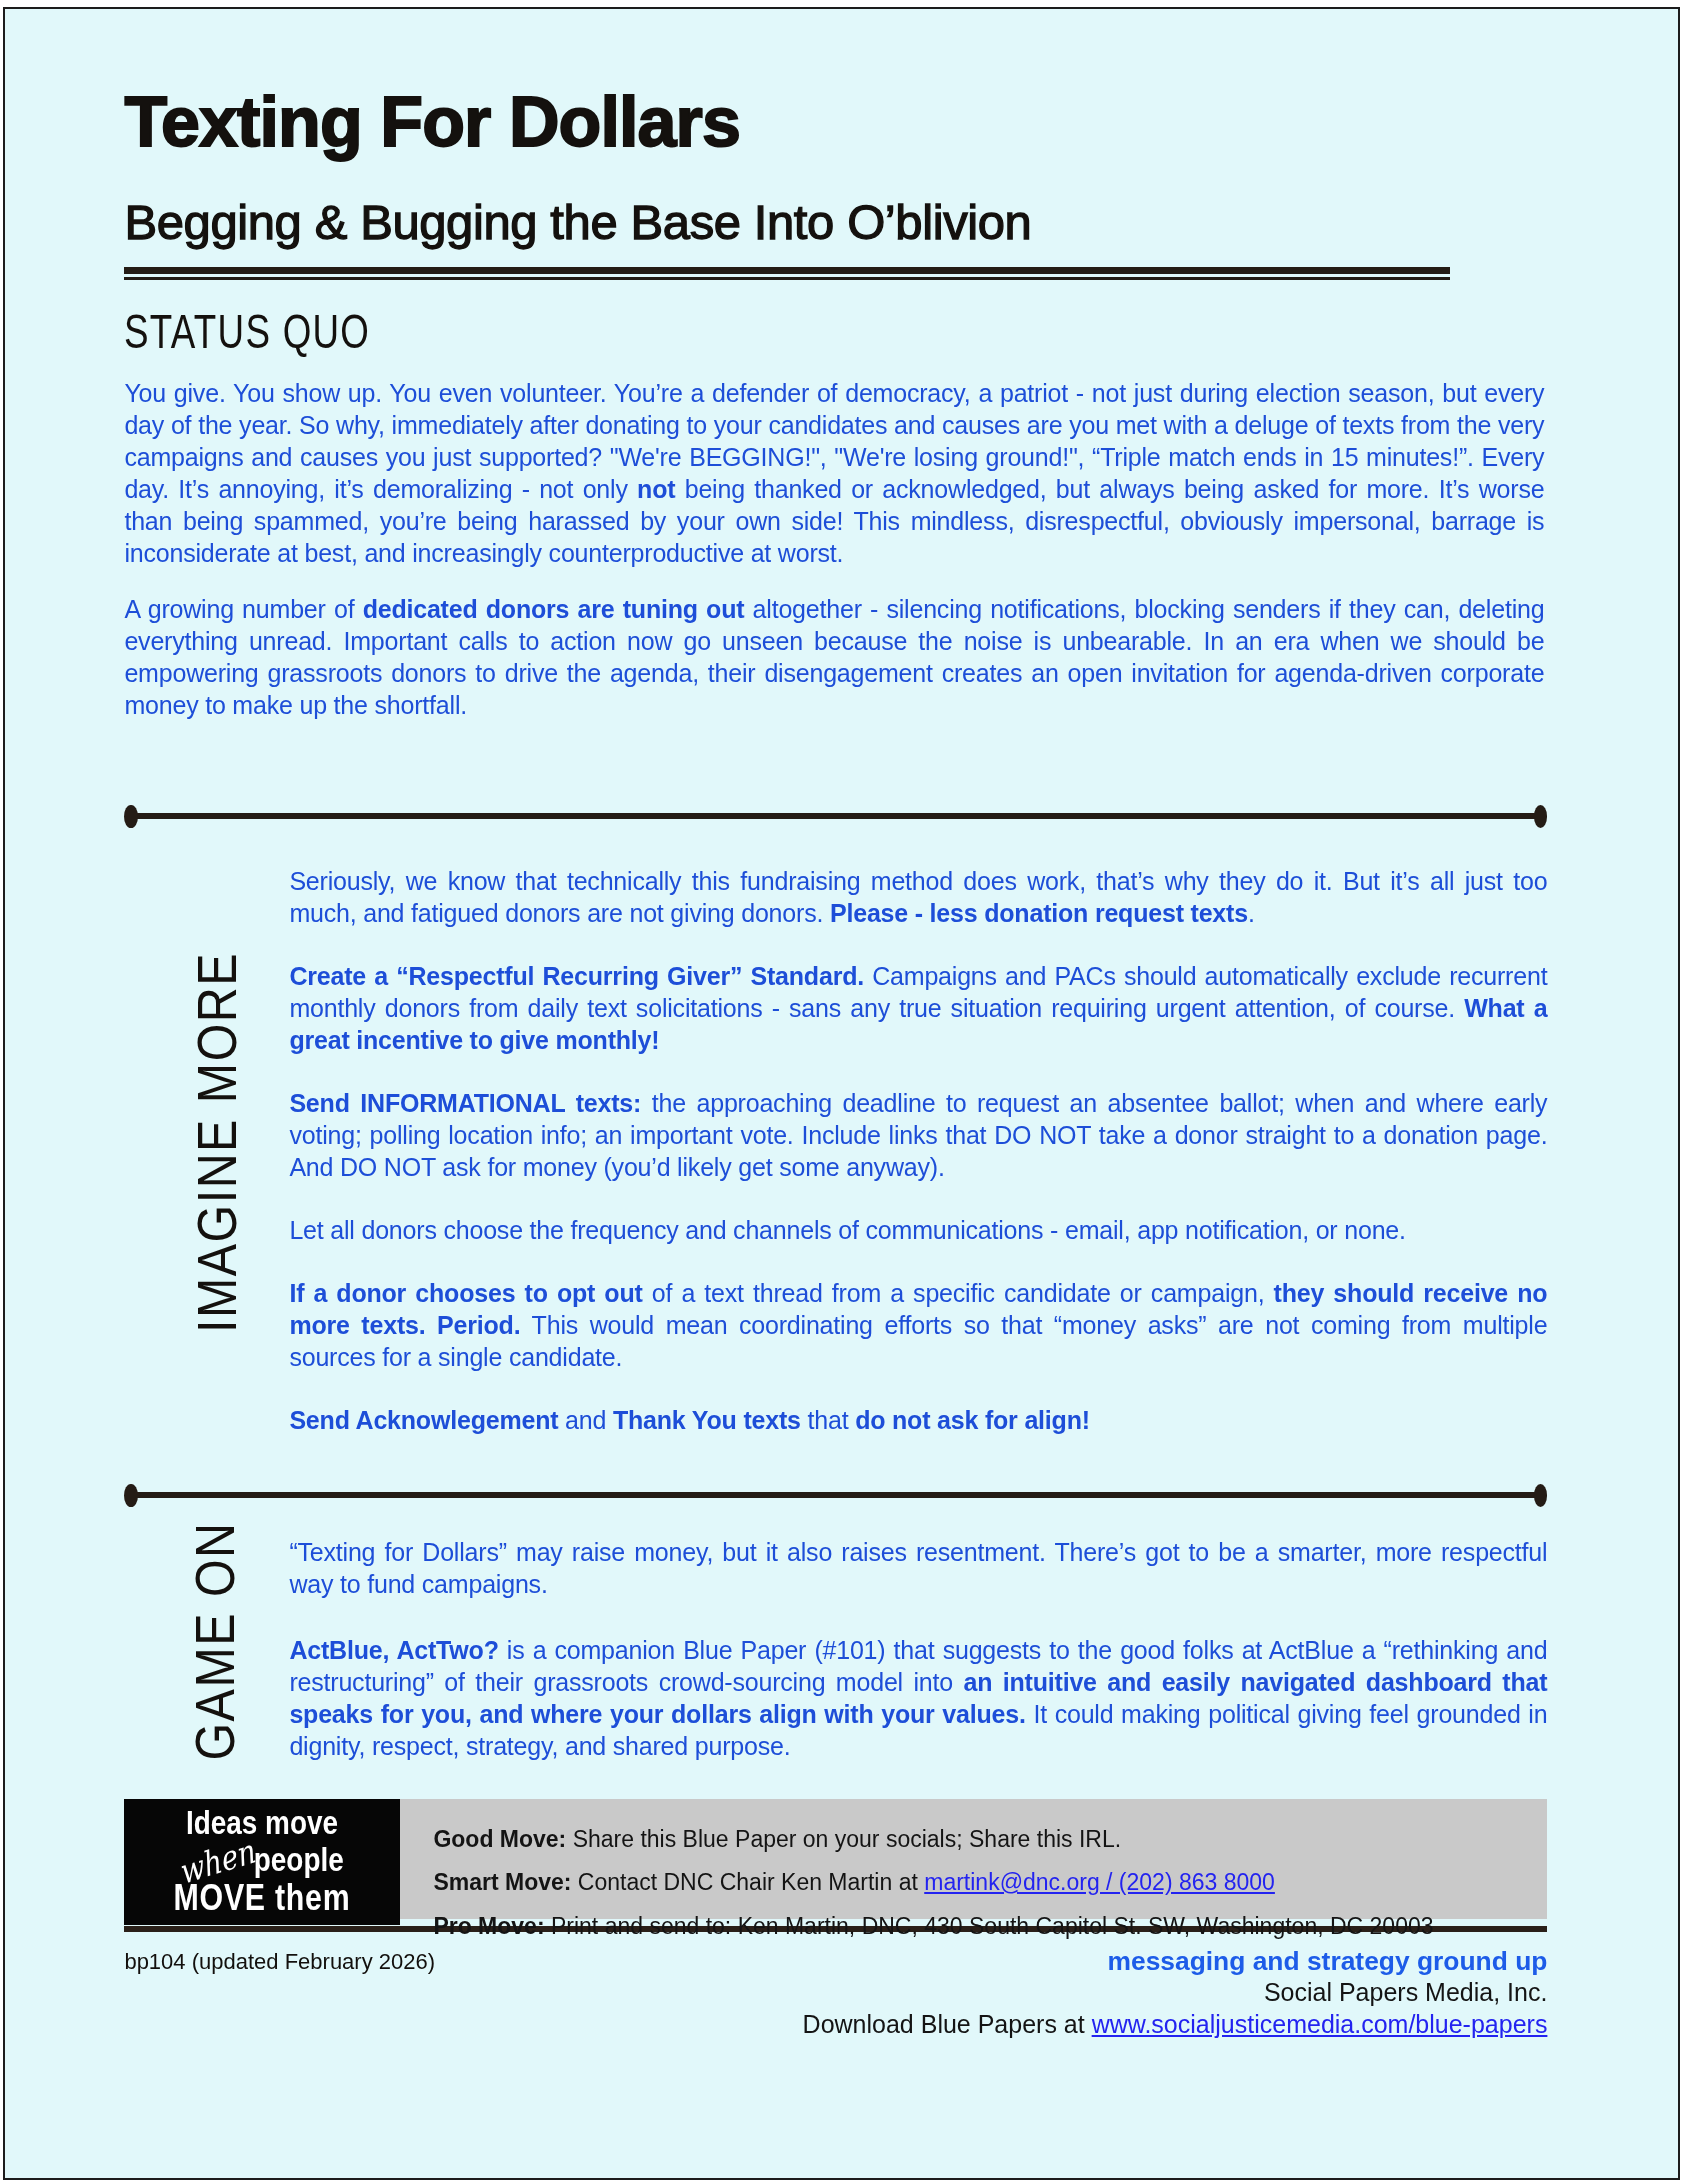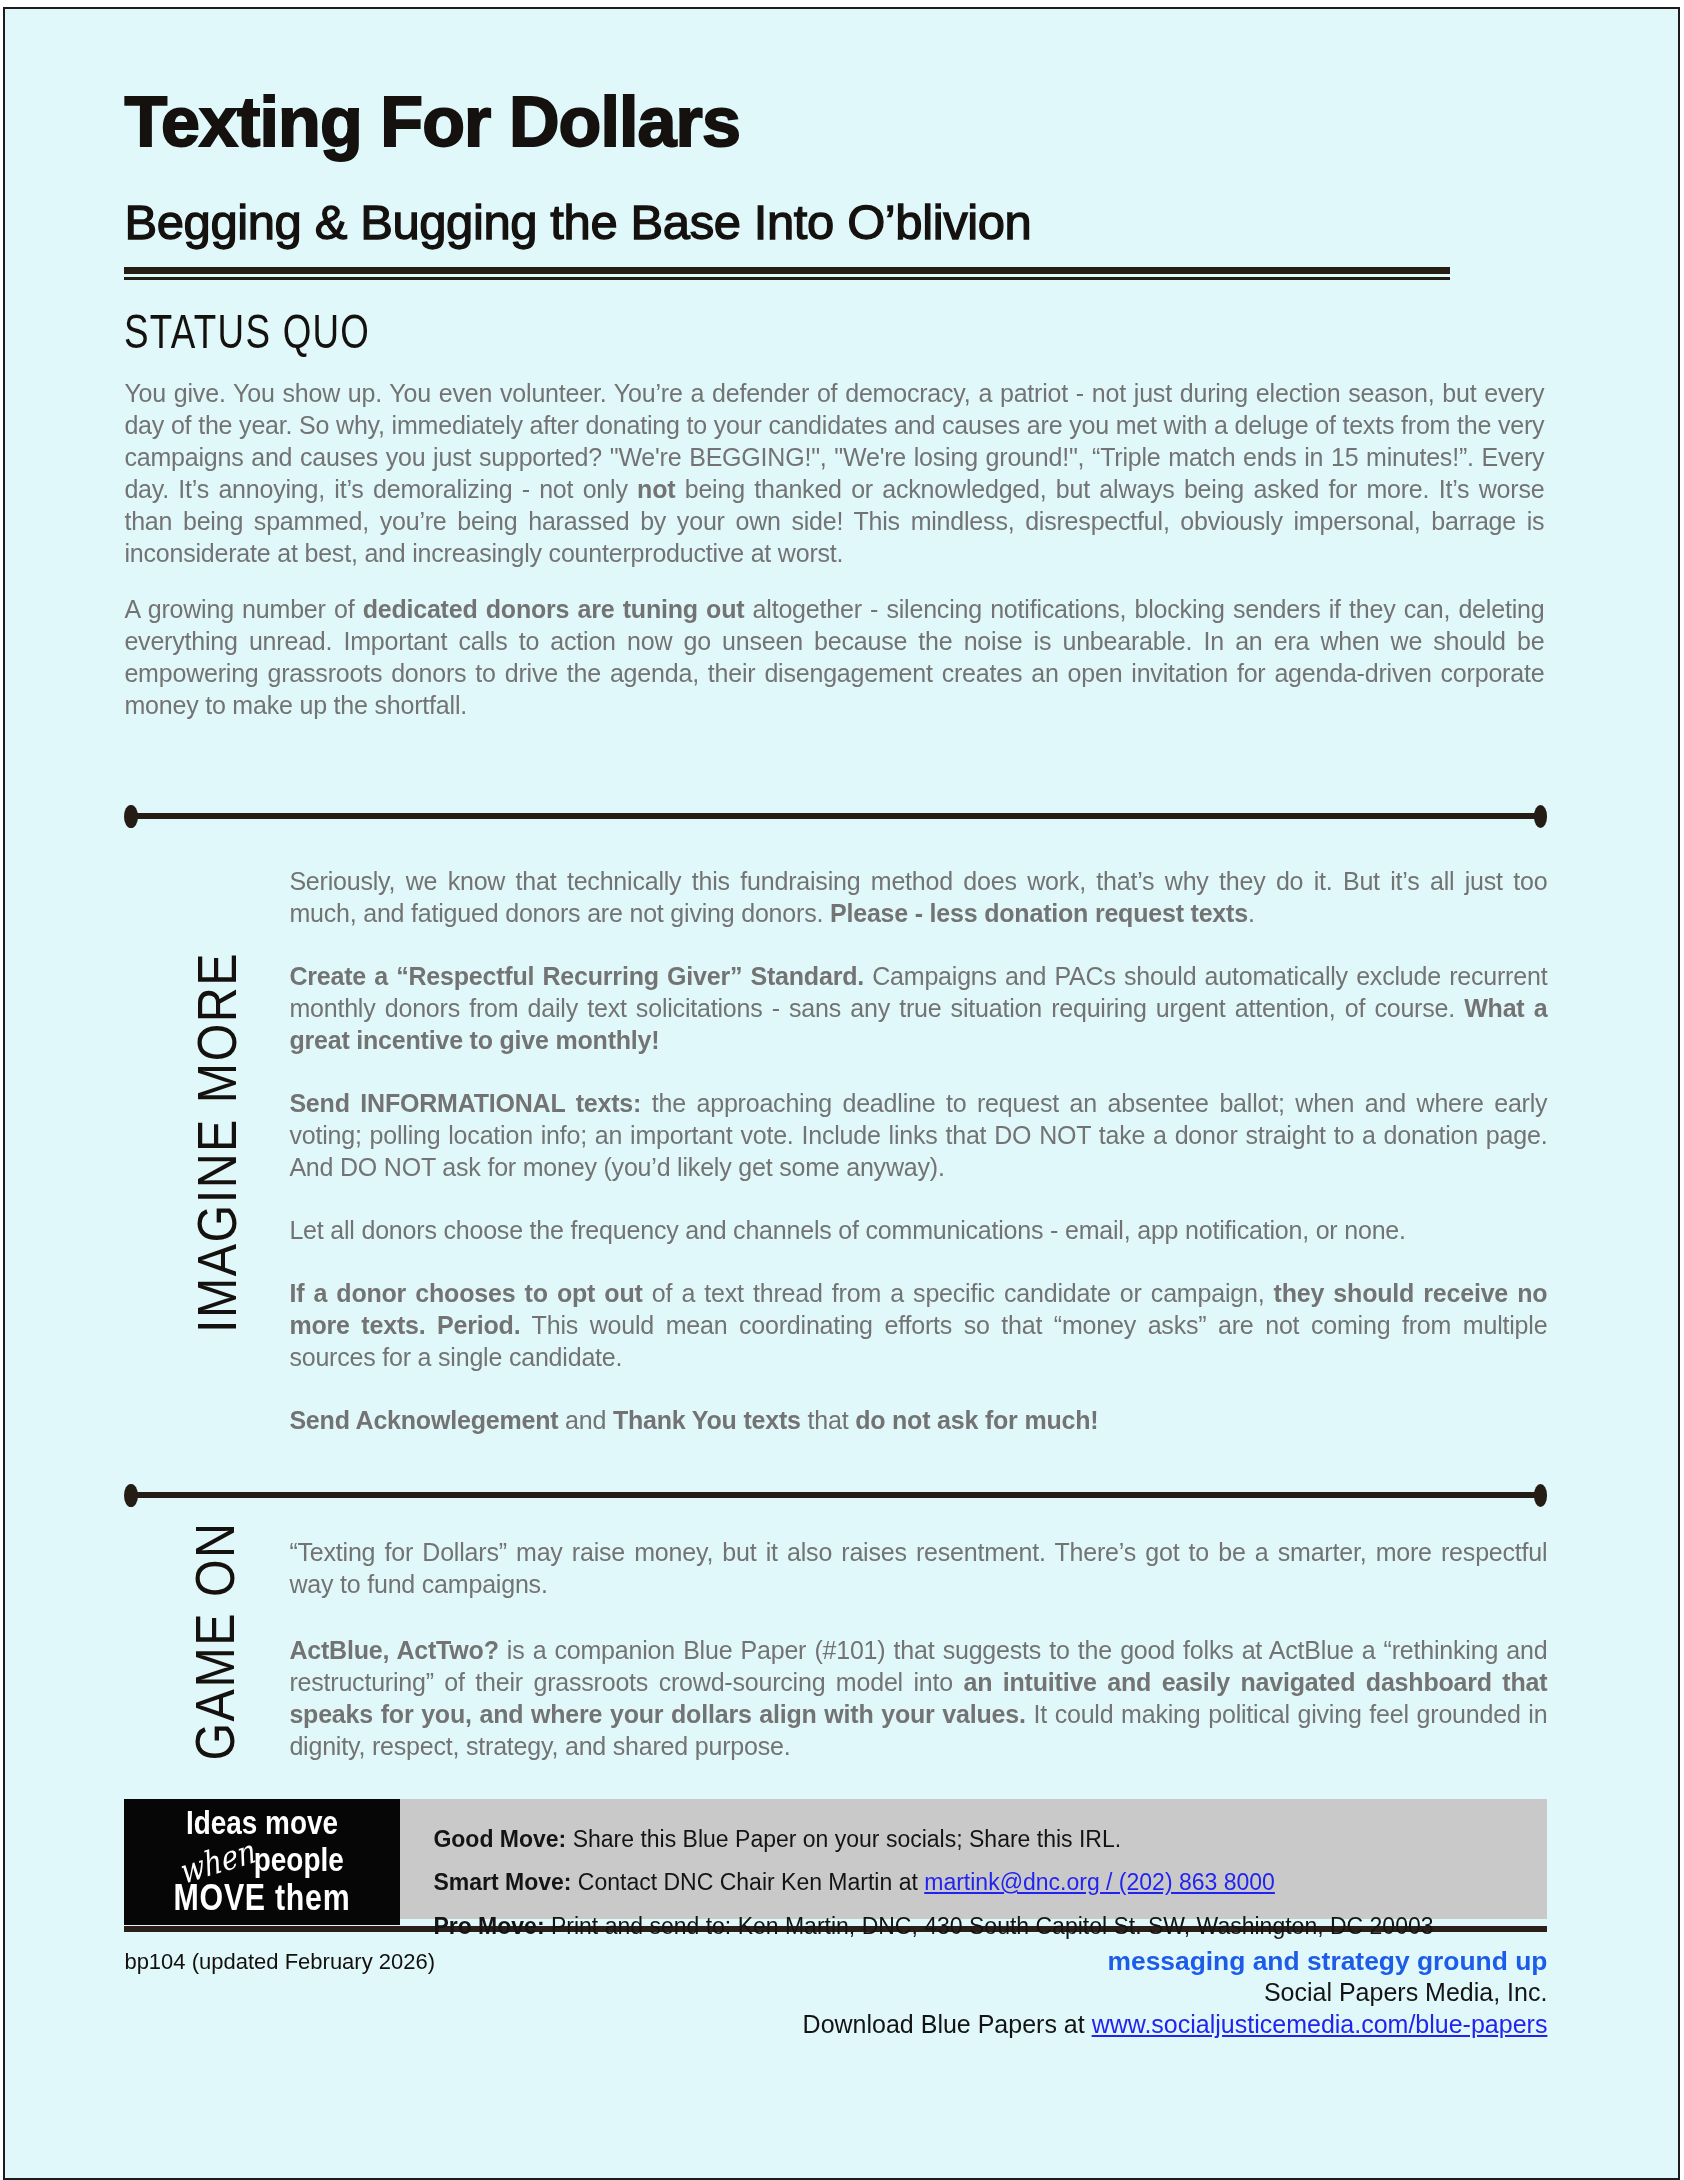--- a/index.html
+++ b/index.html
@@ -48,21 +48,21 @@
   
   .sec-status { position:absolute; left:119px; top:368px; width:1420px; }
   .col { position:absolute; left:284px; width:1258px; }
   .sec-imagine { top:856px; }
   .sec-game { top:1527px; }
   .body-p {
     margin:0 0 24px 0;
     font-size:25px; line-height:32px;
     text-align:justify; text-justify:inter-word;
     letter-spacing:-0.2px;
-    color:#737373;
+    color:#1d4ed8;
   }
   .col .body-p { margin-bottom:31px; }
   .sec-game .body-p { margin-bottom:34px; }
   .body-p:last-child { margin-bottom:0; }
   .b { font-weight:700; }
   .link { color:#2323f0; text-decoration:underline; cursor:pointer; }
 
   
   .divider { position:absolute; left:119px; width:1423px; height:23px; }
   .divider .line { position:absolute; top:8.5px; left:6px; right:6px; height:6px; background:#241c15; }
@@ -158,21 +158,21 @@
   </div>
 
   <div class="vlabel vlabel-imagine">IMAGINE MORE</div>
 
   <div class="col sec-imagine">
     <p class="body-p"><span>Seriously, we know that technically this fundraising method does work, that’s why they do it. But it’s all just too much, and fatigued donors are not giving donors. </span><span class="b">Please - less donation request texts</span><span>.</span></p>
     <p class="body-p"><span class="b">Create a “Respectful Recurring Giver” Standard.</span><span> Campaigns and PACs should automatically exclude recurrent monthly donors from daily text solicitations - sans any true situation requiring urgent attention, of course. </span><span class="b">What a great incentive to give monthly!</span></p>
     <p class="body-p"><span class="b">Send INFORMATIONAL texts:</span><span> the approaching deadline to request an absentee ballot; when and where early voting; polling location info; an important vote. Include links that DO NOT take a donor straight to a donation page. And DO NOT ask for money (you’d likely get some anyway).</span></p>
     <p class="body-p"><span>Let all donors choose the frequency and channels of communications - email, app notification, or none.</span></p>
     <p class="body-p"><span class="b">If a donor chooses to opt out</span><span> of a text thread from a specific candidate or campaign, </span><span class="b">they should receive no more texts. Period.</span><span> This would mean coordinating efforts so that “money asks” are not coming from multiple sources for a single candidate.</span></p>
-    <p class="body-p"><span class="b">Send Acknowlegement</span><span> and </span><span class="b">Thank You texts</span><span> that </span><span class="b">do not ask for much!</span></p>
+    <p class="body-p"><span class="b">Send Acknowlegement</span><span> and </span><span class="b">Thank You texts</span><span> that </span><span class="b">do not ask for align!</span></p>
   </div>
 
   <div class="divider divider-2">
     <span class="dot left"></span>
     <span class="line"></span>
     <span class="dot right"></span>
   </div>
 
   <div class="vlabel vlabel-game">GAME ON</div>
 

